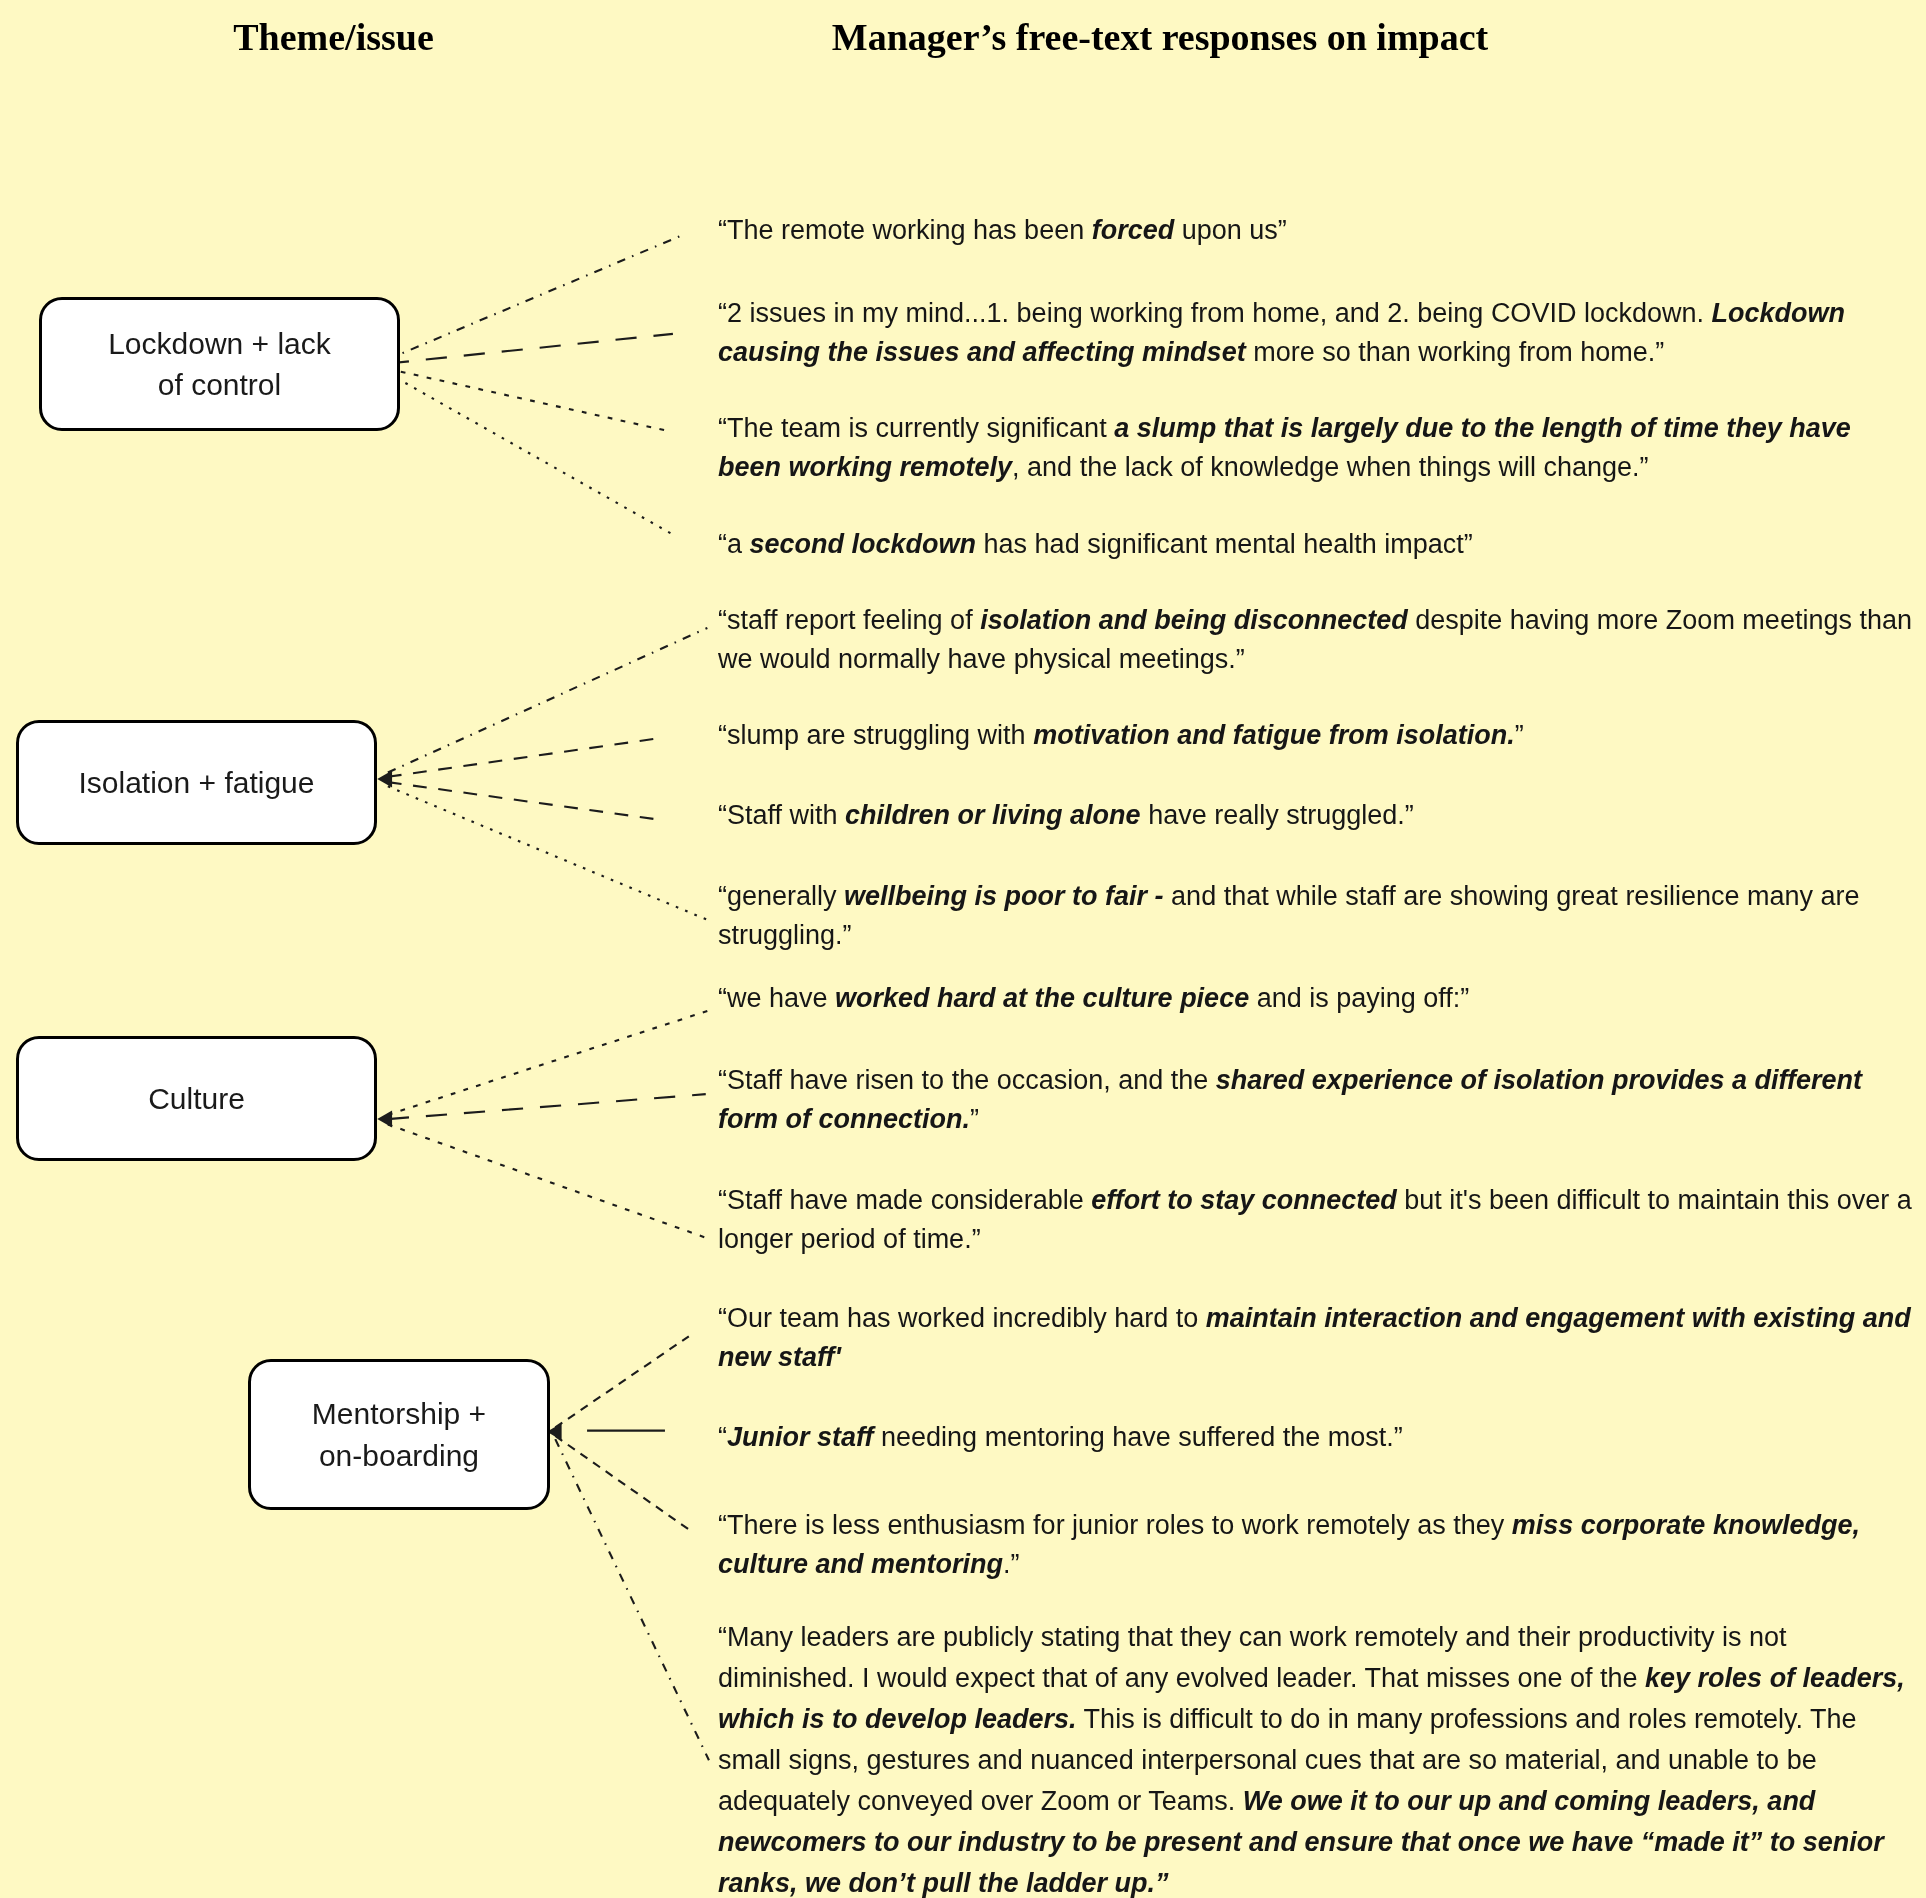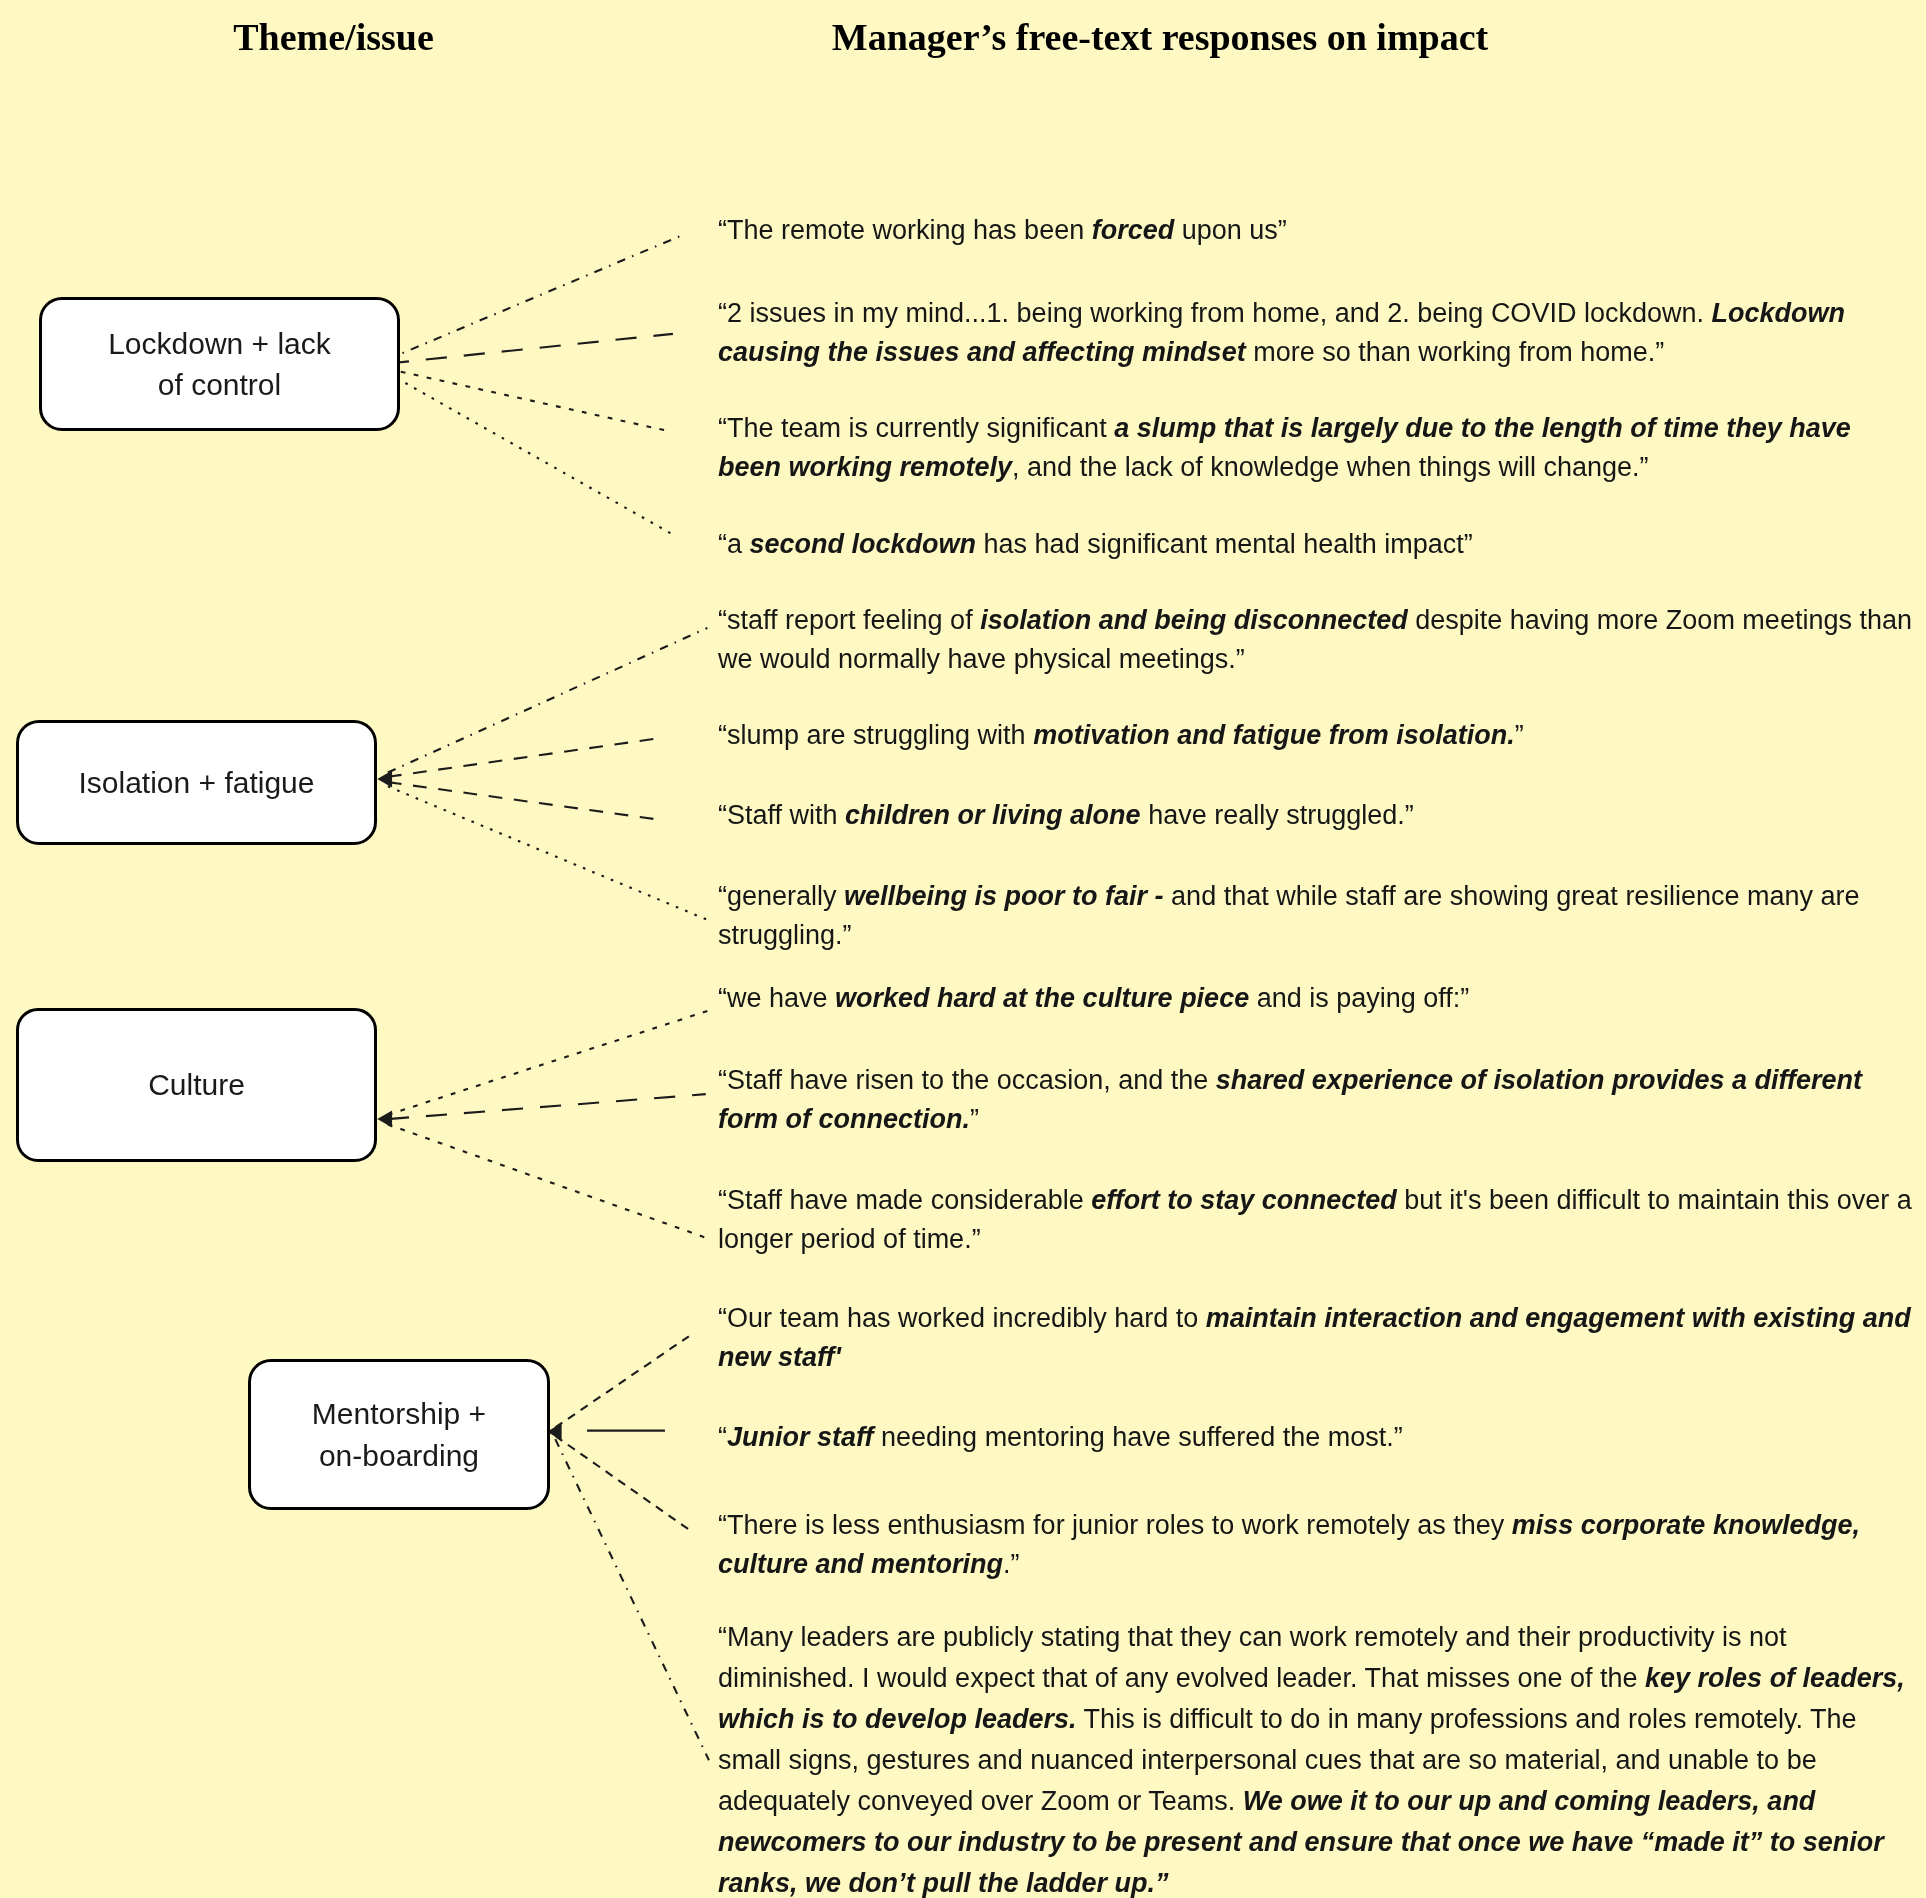--- a/index.html
+++ b/index.html
@@ -50,21 +50,21 @@
     justify-content: center;
     text-align: center;
     font-size: 30px;
     line-height: 1.38;
     color: #1a1a1a;
     box-sizing: border-box;
   }
   .theme-box span { white-space: pre-line; }
   #box-1 { left: 16px;  top: 297px;  width: 361px; height: 134px; margin-left: 23px; }
   #box-2 { left: 16px;  top: 720px; width: 361px; height: 125px; }
-  #box-3 { left: 16px;  top: 1008px; width: 361px; height: 154px; border-radius: 22px; }
+  #box-3 { left: 16px;  top: 1036px; width: 361px; height: 125px; }
   #box-4 { left: 248px; top: 1359px; width: 302px; height: 151px; }
 
   .quote {
     position: absolute;
     left: 718px;
     width: 1203px;
     font-size: 27px;
     line-height: 39px;
     color: #161616;
   }

